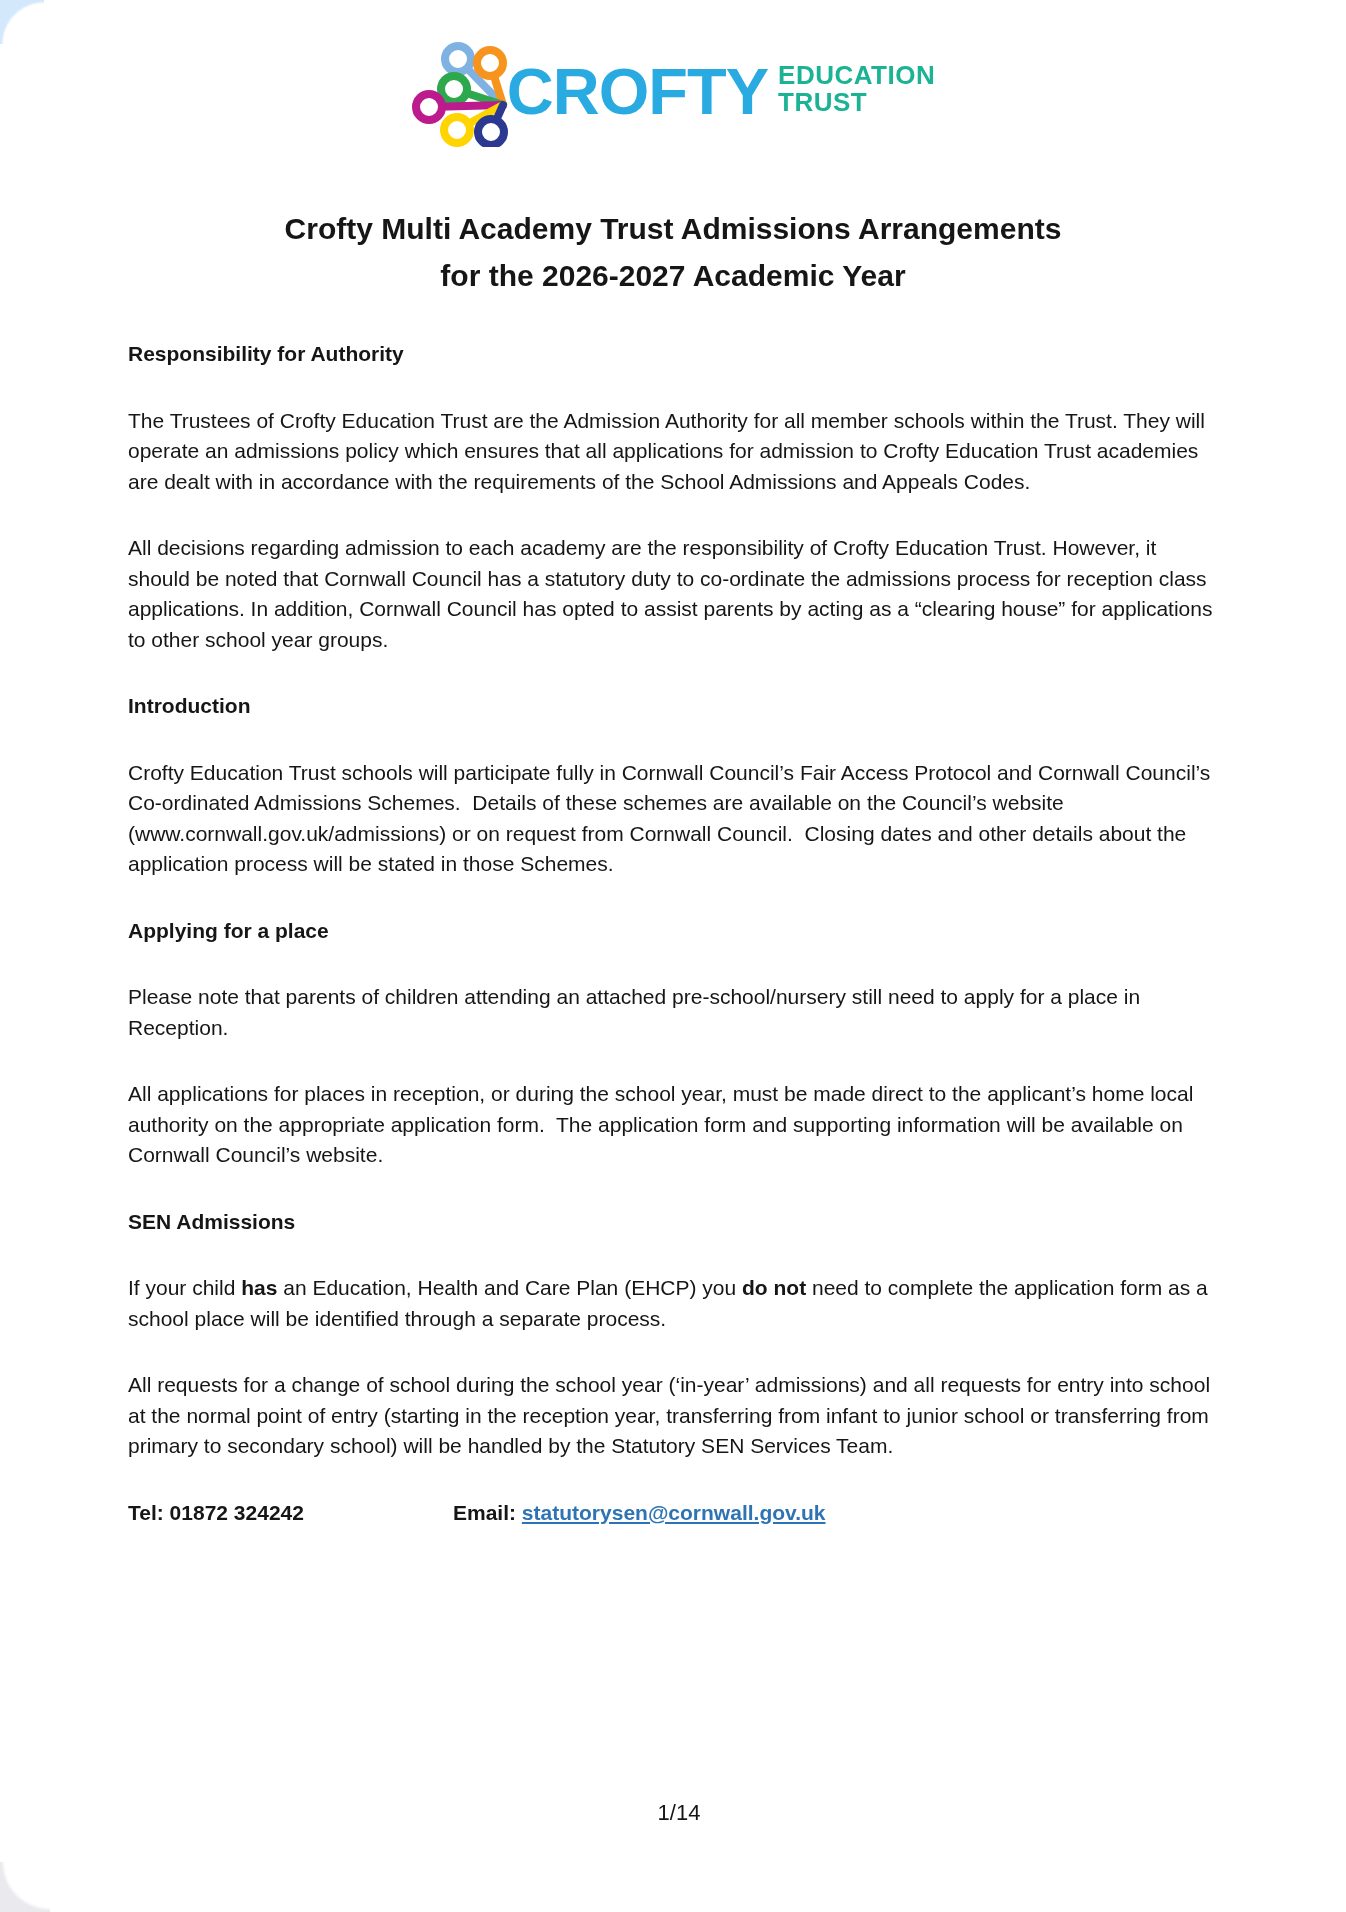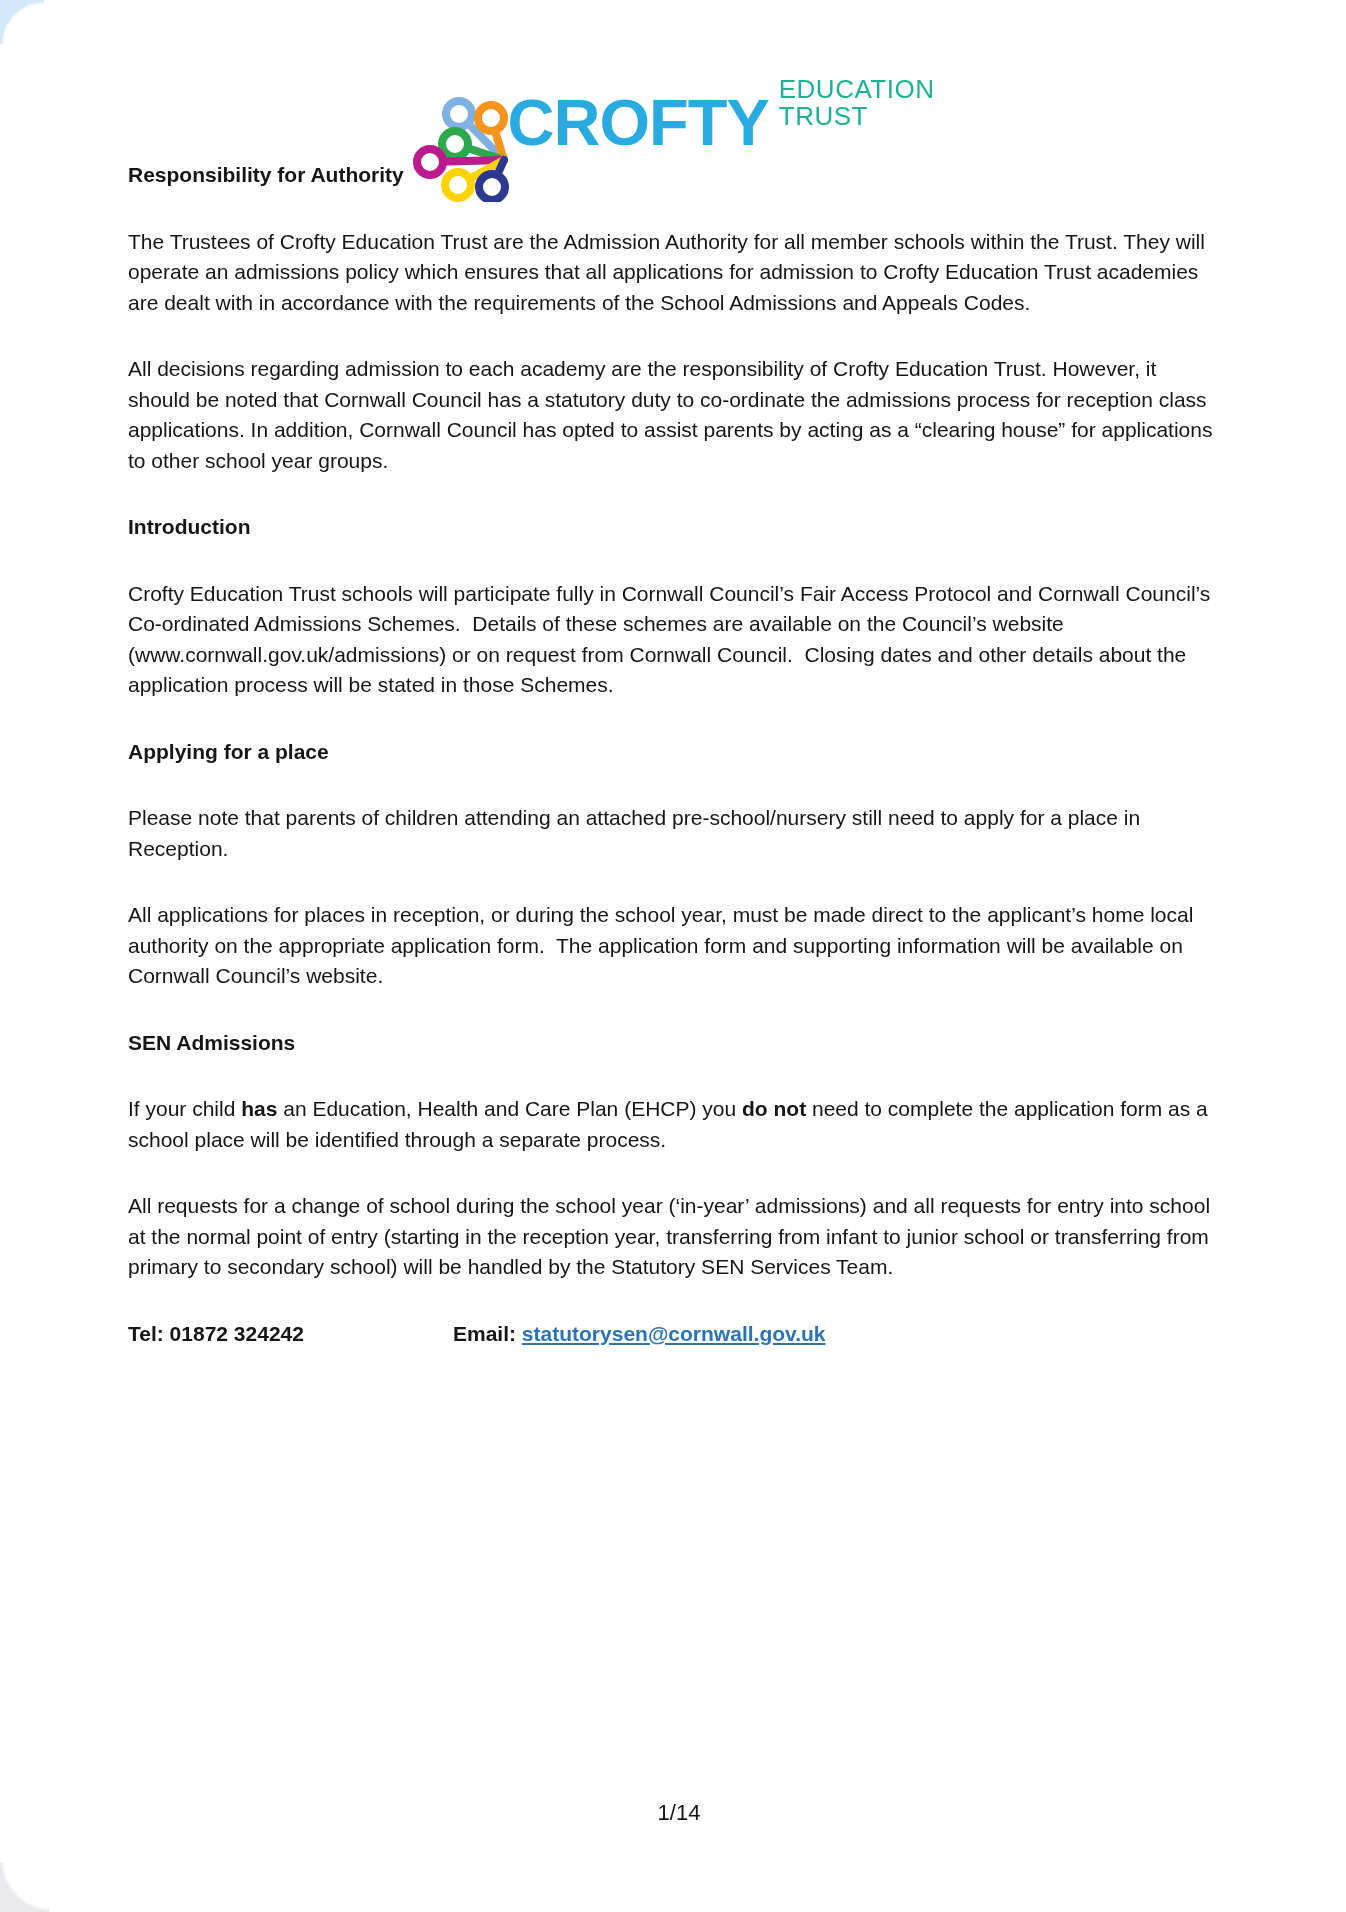--- a/index.html
+++ b/index.html
@@ -17,30 +17,30 @@
   
   .corner-tl {
     position: absolute; top: 0; left: 0; width: 44px; height: 44px;
     background: radial-gradient(circle at 44px 44px, #ffffff 40px, #d3e8fa 43px);
   }
   .corner-bl {
     position: absolute; bottom: 0; left: 0; width: 50px; height: 50px;
     background: radial-gradient(circle at 50px 0px, #ffffff 45px, #eaeaee 49px);
   }
   .logo-row {
-    display: flex; justify-content: center; align-items: flex-start;
-    padding-top: 90px; height: 120px;
+    display: flex; justify-content: center; align-items: center;
+    padding-top: 62px; height: 120px;
   }
   .logo-icon { width: 104px; height: 112px; flex: 0 0 auto; }
   .logo-wordmark {
     font-size: 65px; font-weight: bold; letter-spacing: -1px;
     margin-left: -8px; line-height: 1;
   }
   .logo-suffix {
-    margin-left: 10px; font-weight: normal; font-size: 26px;
+    margin-left: 10px; font-weight: bold; font-size: 26px;
     line-height: 1.05; letter-spacing: 0.5px; align-self: center;
     padding-bottom: 4px;
   }
   .doc-title {
     text-align: center; font-weight: bold; font-size: 30px;
     line-height: 1.55; margin-top: 86px;
   }
   .content {
     margin: 40px 128px 0 128px;
     font-size: 21px;
@@ -87,20 +87,24 @@
       <line x1="92" y1="70" x2="80" y2="97" stroke="#2B3990" stroke-width="8" stroke-linecap="round"></line>
       <circle cx="80" cy="97" r="13" fill="#ffffff" stroke="#2B3990" stroke-width="8"></circle>
     </svg>
     <span class="logo-wordmark" style="color:#29ABE2">CROFTY</span>
     <span class="logo-suffix" style="color:#1CB394">
       <span style="display:block">EDUCATION</span>
       <span style="display:block">TRUST</span>
     </span>
   </div>
 
+  <div class="doc-title">
+    <div>Crofty Multi Academy Trust Admissions Arrangements</div>
+    <div>for the 2026-2027 Academic Year</div>
+  </div>
 
   <div class="content">
 
     <h3>Responsibility for Authority</h3>
     <p>The Trustees of Crofty Education Trust are the Admission Authority for all member schools within the Trust. They will operate an admissions policy which ensures that all applications for admission to Crofty Education Trust academies are dealt with in accordance with the requirements of the School Admissions and Appeals Codes.</p>
     <p>All decisions regarding admission to each academy are the responsibility of Crofty Education Trust. However, it should be noted that Cornwall Council has a statutory duty to co-ordinate the admissions process for reception class applications. In addition, Cornwall Council has opted to assist parents by acting as a “clearing house” for applications to other school year groups.</p>
 
     <h3>Introduction</h3>
     <p><span>Crofty Education Trust schools will participate fully in Cornwall Council’s Fair Access Protocol and Cornwall Council’s   Co-ordinated Admissions Schemes.  Details of these schemes are available on the Council’s website (</span><span class="plain-link">www.cornwall.gov.uk/admissions</span><span>) or on request from Cornwall Council.  Closing dates and other details about the application process will be stated in those Schemes.</span></p>
 

